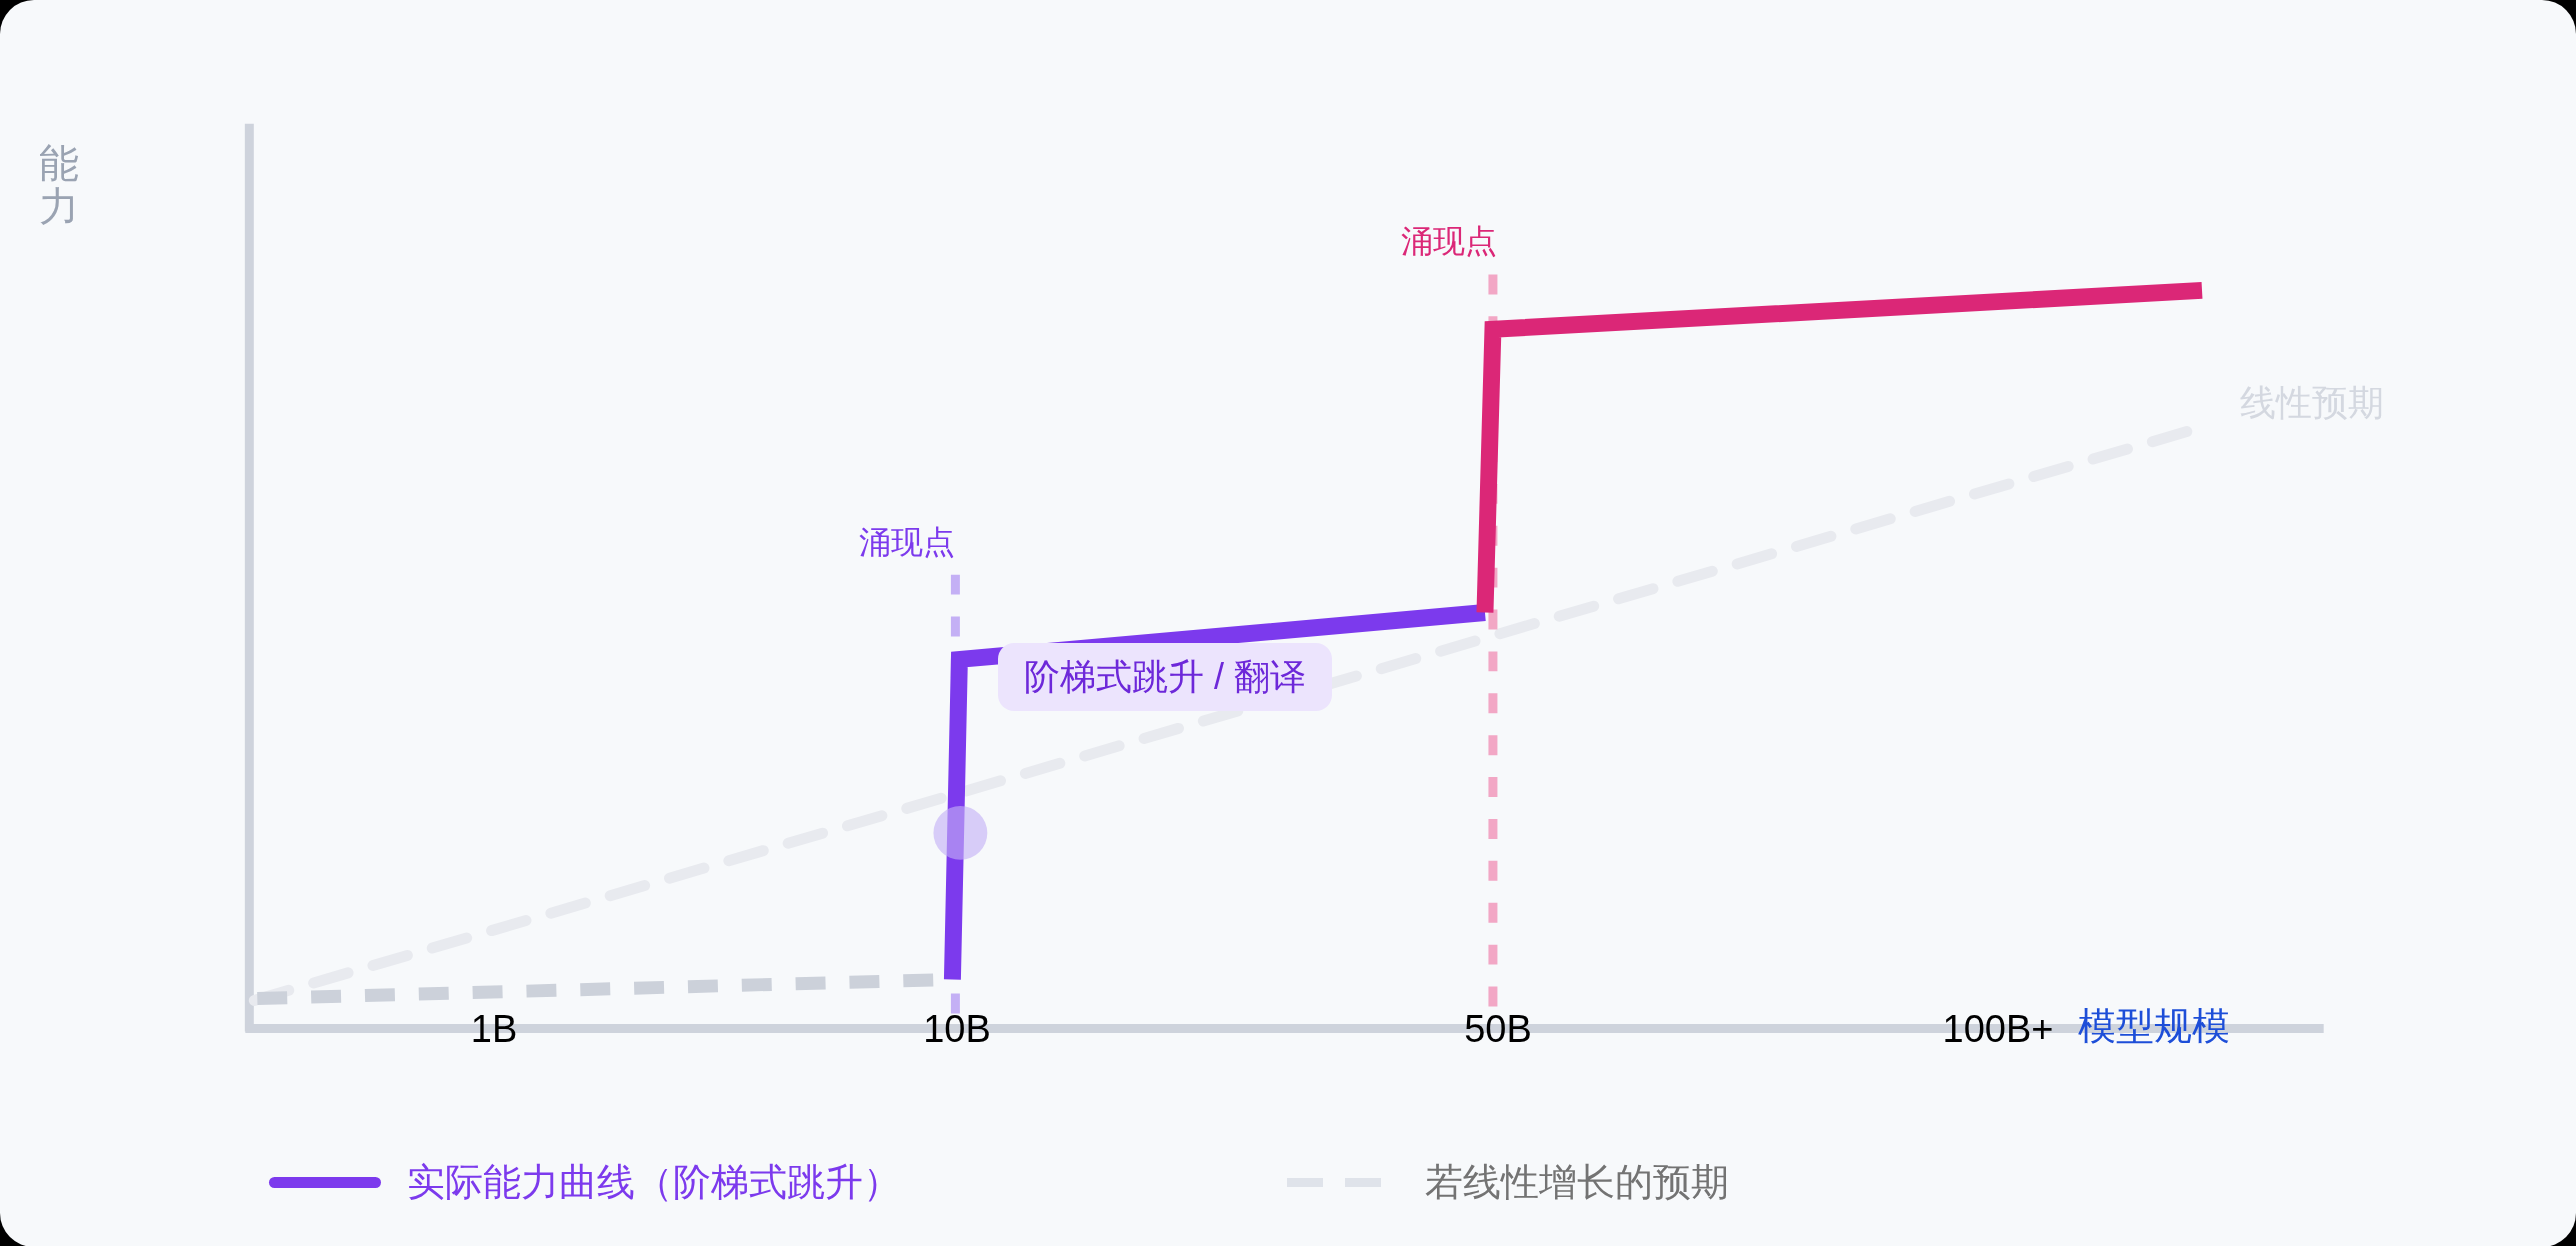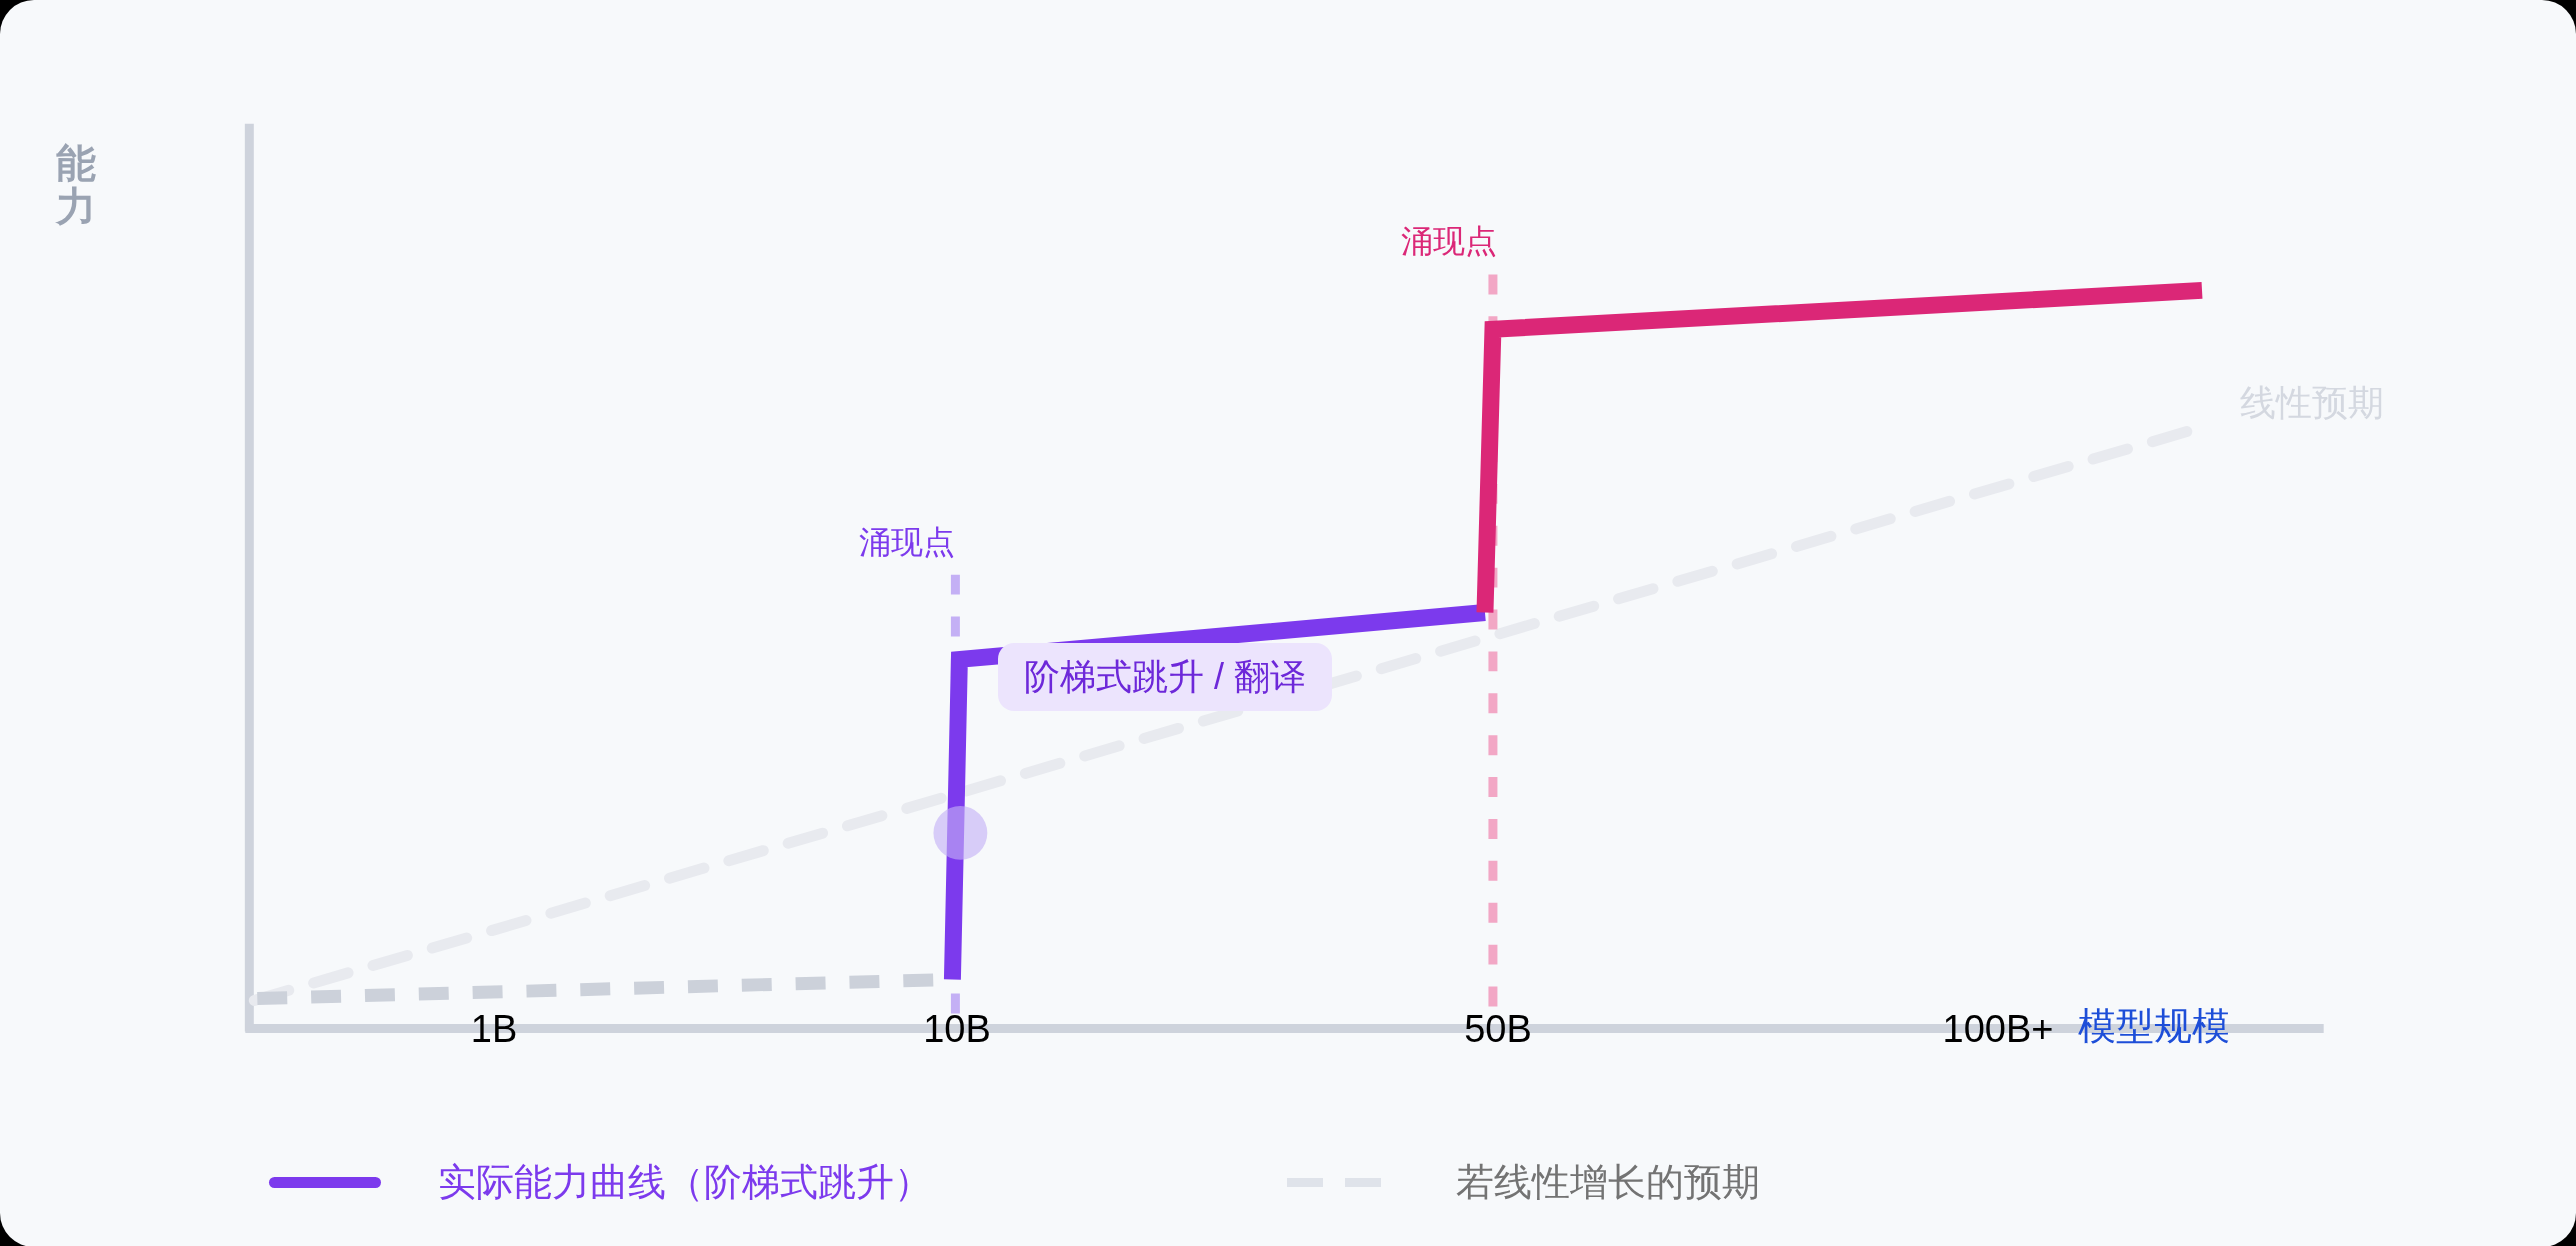--- a/index.html
+++ b/index.html
@@ -26,24 +26,23 @@
   
   #y-axis-label {
     position: absolute;
     left: 22px;
     top: 142px;
     width: 74px;
     font-size: 40px;
     line-height: 1.08;
     color: #9aa3b2;
     letter-spacing: 0;
-    text-align: right;
+    text-align: center;
     writing-mode: horizontal-tb;
     word-break: break-all;
-    font-weight: bold;
   }
 
   
   #plot {
     position: absolute;
     left: 0;
     top: 0;
   }
 
   
@@ -123,21 +122,20 @@
     left: 0;
     top: 1147px;
     width: 2576px;
     height: 70px;
   }
   .legend-entry {
     position: absolute;
     display: flex;
     align-items: center;
     height: 70px;
-    gap: 31px;
   }
   #legend-actual { left: 269px; }
   #legend-linear { left: 1287px; }
 
   .legend-swatch-solid {
     width: 112px;
     height: 11px;
     background: #7c3aed;
     border-radius: 6px;
     margin-right: 26px;

